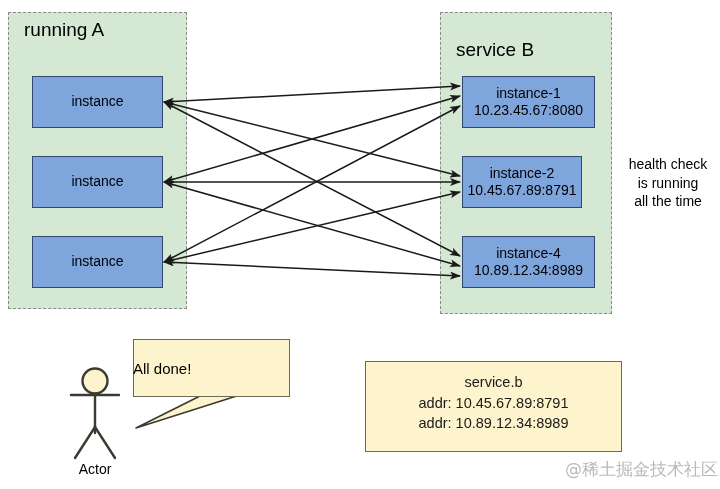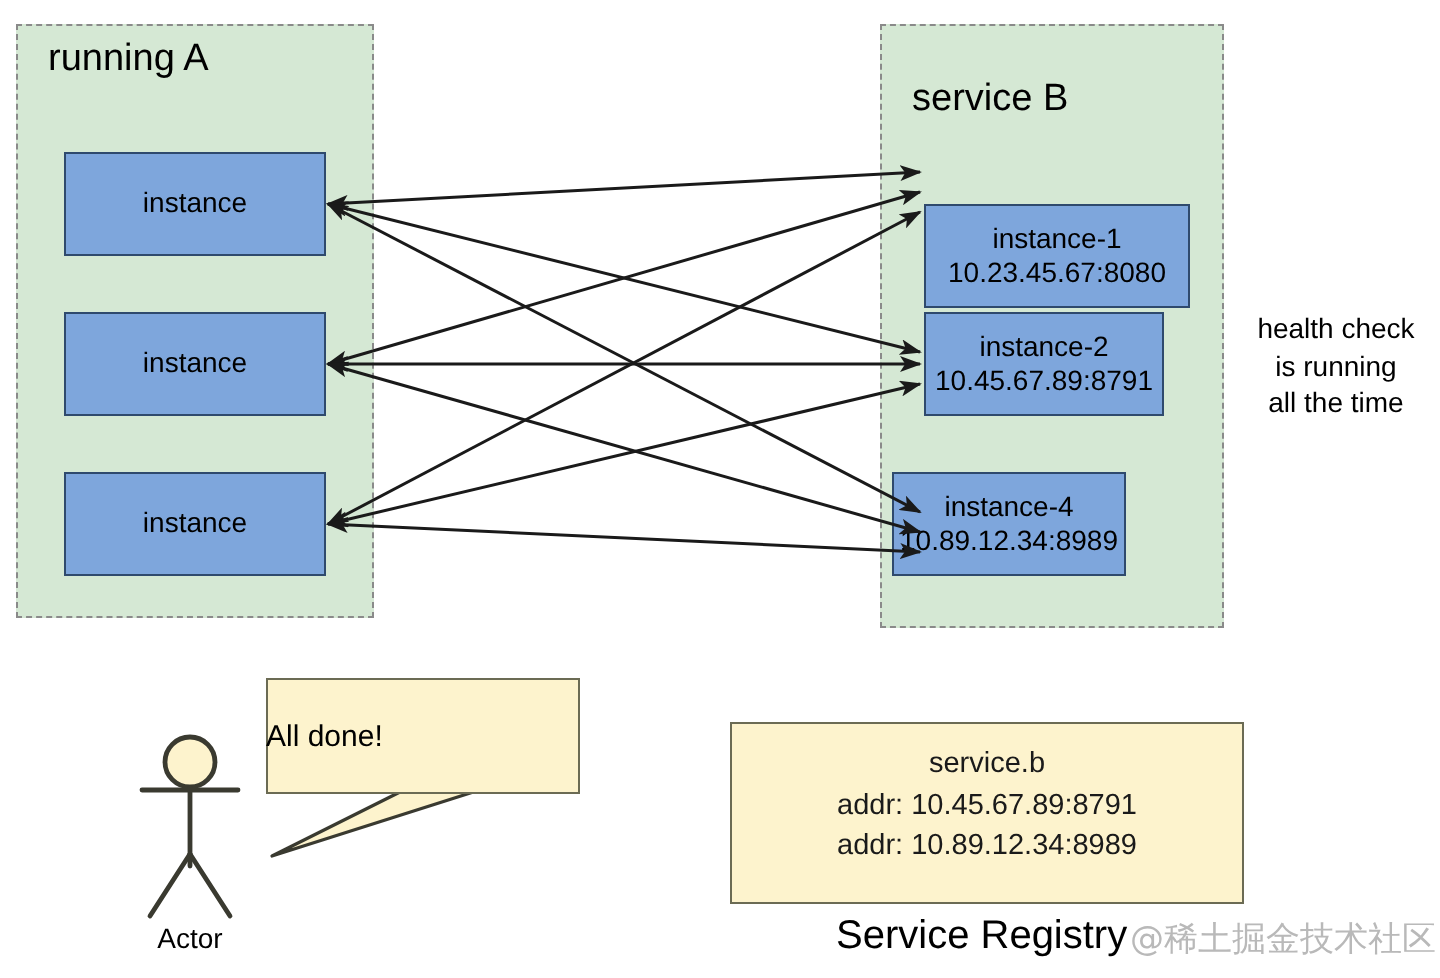--- a/index.html
+++ b/index.html
@@ -119,29 +119,29 @@
   <div class="node" style="left:32px; top:156px; width:131px; height:52px;">
     <span class="ln">instance</span>
   </div>
   <div class="node" style="left:32px; top:236px; width:131px; height:52px;">
     <span class="ln">instance</span>
   </div>
 
   <div class="group-box" style="left:440px; top:12px; width:172px; height:302px;"></div>
   <div class="group-title" style="left:456px; top:19px;margin-top:20px;">service B</div>
 
-  <div class="node" style="left:462px; top:76px; width:133px; height:52px;margin-top:26px;">
+  <div class="node" style="left:462px; top:76px; width:133px; height:52px;">
     <span class="ln">instance-1</span>
     <span class="ln">10.23.45.67:8080</span>
   </div>
   <div class="node" style="left:462px; top:156px; width:120px; height:52px;">
     <span class="ln">instance-2</span>
     <span class="ln">10.45.67.89:8791</span>
   </div>
-  <div class="node" style="left:446px; top:236px; width:117px; height:52px;">
+  <div class="node" style="left:462px; top:236px; width:133px; height:52px;">
     <span class="ln">instance-4</span>
     <span class="ln">10.89.12.34:8989</span>
   </div>
 
   <div class="note-text" style="left:620px; top:155px; width:96px;">
     <span>health check</span><br>
     <span>is running</span><br>
     <span>all the time</span>
   </div>
 
@@ -186,17 +186,16 @@
 
   <div class="yellow-box" style="left:133px; top:339px; width:157px; height:58px; z-index:5;"></div>
   <div class="bubble-text" style="left:133px; top:360px; width:157px; z-index:6;">All done!</div>
 
   <div class="yellow-box" style="left:365px; top:361px; width:257px; height:91px;"></div>
   <div class="registry-lines" style="left:365px; top:372px; width:257px;">
     <span class="rl">service.b</span>
     <span class="rl">addr: 10.45.67.89:8791</span>
     <span class="rl">addr: 10.89.12.34:8989</span>
   </div>
-  <div class="registry-caption" style="left:418px; top:457px;">Service Registry</div>
 
   <div class="watermark" style="left:565px; top:458px;">@稀土掘金技术社区</div>
 
 </div>
 
 </body></html>

